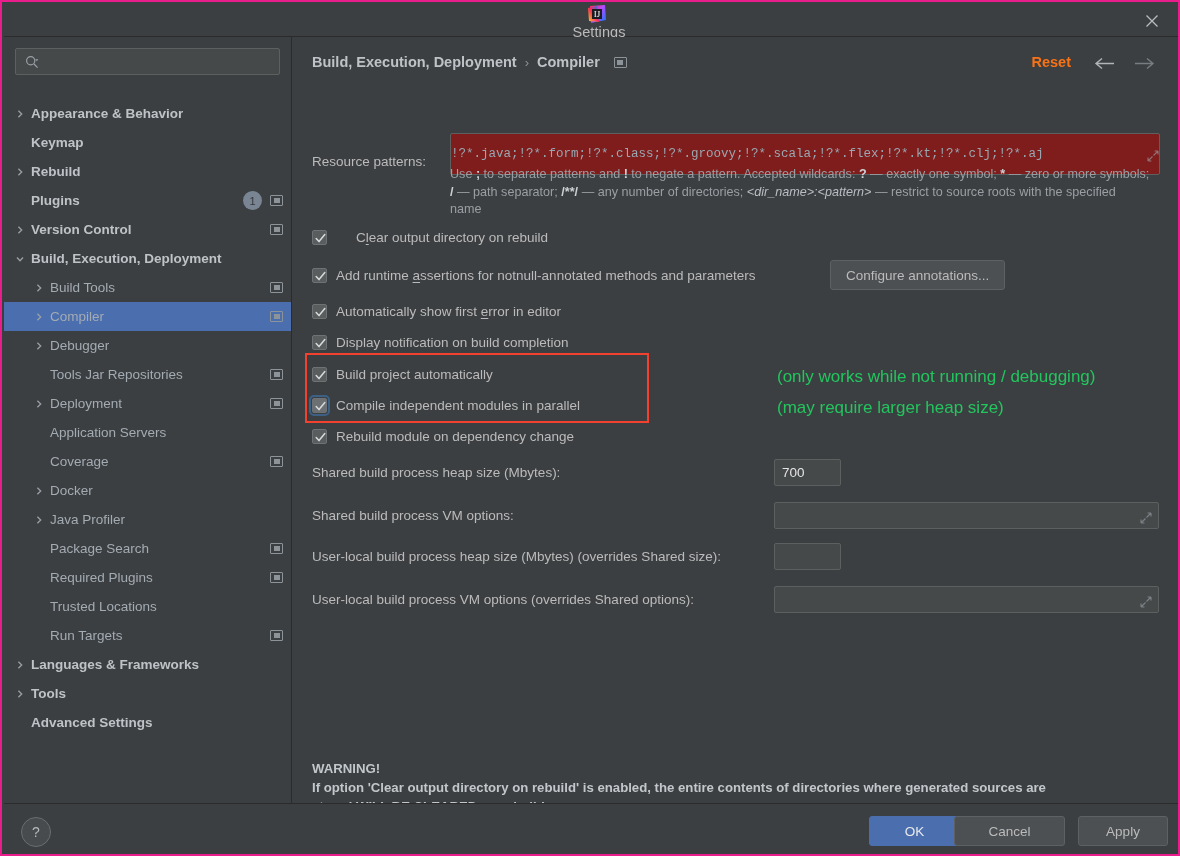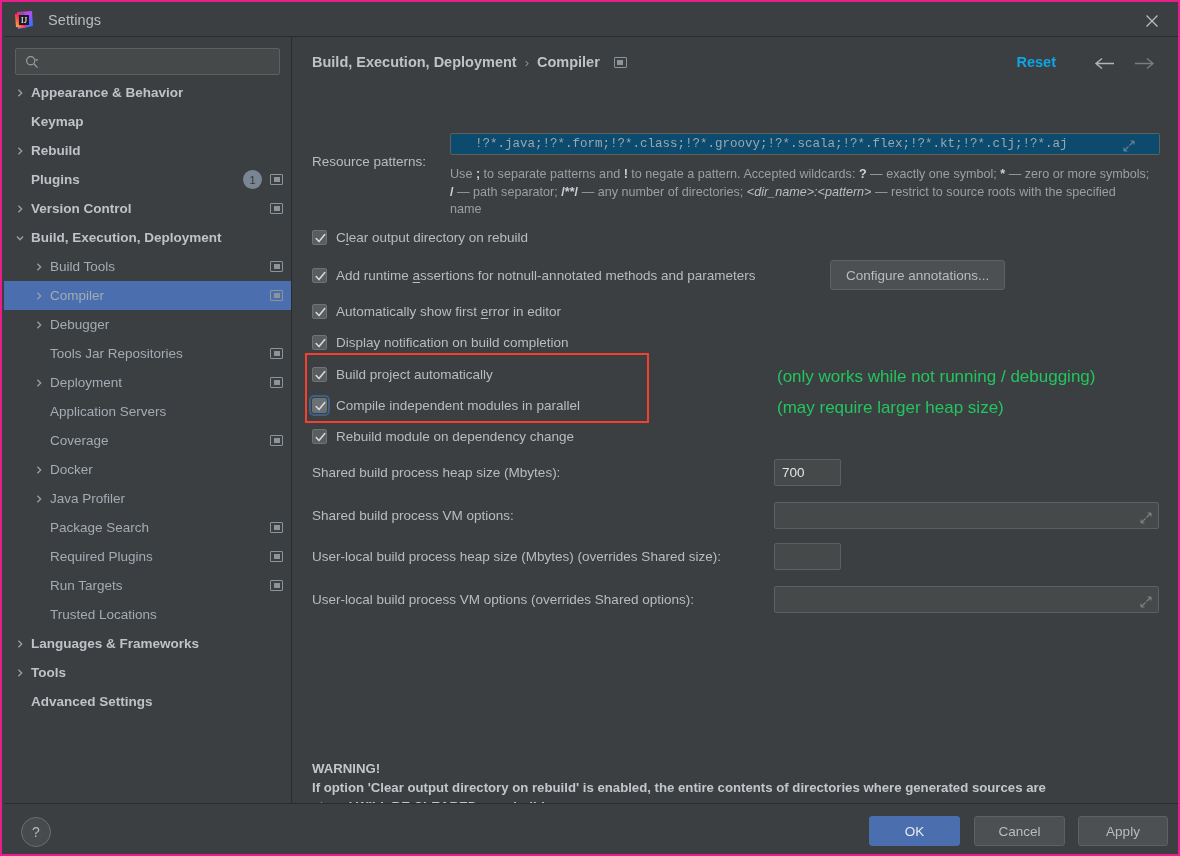--- a/index.html
+++ b/index.html
@@ -24,20 +24,21 @@
   
   .titlebar {
     position: absolute;
     left: 2px; top: 2px;
     width: 1176px; height: 33px;
     background: #3c3f41;
     display: flex;
     align-items: center;
     border-bottom: 1px solid #2b2b2b;
     box-sizing: border-box;
+    flex-direction: column;
   }
   .tb-logo {
     width: 20px; height: 20px;
     margin-left: 10px;
     flex: 0 0 auto;
     position: relative;
   }
   .tb-title {
     margin-left: 14px;
     color: #bbbbbb;
@@ -87,21 +88,21 @@
     outline: none;
     color: #bbbbbb;
     font-family: "Liberation Sans", sans-serif;
     font-size: 13px;
     flex: 1;
     margin-left: 6px;
     padding: 0;
   }
 
   .tree {
-    margin-top: 3px;
+    margin-top: 24px;
     font-size: 13.5px;
   }
   .tree-row {
     height: 29px;
     display: flex;
     align-items: center;
     position: relative;
     cursor: default;
     color: #a9b7c6;
     padding-right: 8px;
@@ -194,22 +195,22 @@
   }
   .crumb-icon::after {
     content: "";
     position: absolute;
     left: 2.5px; top: 2px;
     width: 6px; height: 5px;
     background: #8d9499;
   }
   .reset-link {
     position: absolute;
-    right: 124px; top: 17px;
-    color: #0ea5e9;
+    right: 109px; top: 17px;
+    color: #f97316;
     font-size: 14.5px;
     font-weight: bold;
     cursor: default;
   }
   .nav-arrow {
     position: absolute;
     top: 16px;
     width: 26px; height: 20px;
     display: flex; align-items: center; justify-content: center;
     cursor: default;
@@ -220,28 +221,28 @@
   
   .rp-label {
     position: absolute;
     left: 19px; top: 117px;
     color: #bbbbbb;
     font-size: 13.5px;
   }
   .rp-field {
     position: absolute;
     left: 157px; top: 96px;
-    width: 710px; height: 22px;
-    background: #0c4a6e;
+    width: 710px; height: 42px;
+    background: #7f1d1d;
     border: 1px solid #5e6060;
     border-radius: 2px;
     box-sizing: border-box;
     display: flex;
     align-items: center;
-    padding: 0 24px;
+    padding: 0 0;
   }
   .rp-text {
     color: #9aa7b0;
     font-family: "Liberation Mono", monospace;
     font-size: 12.5px;
     flex: 1;
     white-space: nowrap;
     overflow: hidden;
   }
   .expand-ico {
@@ -405,21 +406,21 @@
   }
   .fbtn-ok {
     right: 220px;
     width: 91px;
     background: #4b6eaf;
     border: 1px solid #4b6eaf;
     color: #e8eaec;
   }
   .fbtn-cancel {
     right: 115px;
-    width: 91px;
+    width: 111px;
     background: #4c5052;
     border: 1px solid #5e6163;
     color: #bbbbbb;
   }
   .fbtn-apply {
     right: 12px;
     width: 90px;
     background: #4c5052;
     border: 1px solid #5e6163;
     color: #bbbbbb;
@@ -578,25 +579,25 @@
         </div>
         <div class="tree-row lvl1 noarrow">
           <span class="tr-label">Package Search</span>
           <span class="proj-icon"></span>
         </div>
         <div class="tree-row lvl1 noarrow">
           <span class="tr-label">Required Plugins</span>
           <span class="proj-icon"></span>
         </div>
         <div class="tree-row lvl1 noarrow">
+          <span class="tr-label">Trusted Locations</span>
+        </div>
+        <div class="tree-row lvl1 noarrow">
           <span class="tr-label">Run Targets</span>
           <span class="proj-icon"></span>
-        </div>
-        <div class="tree-row lvl1 noarrow">
-          <span class="tr-label">Trusted Locations</span>
         </div>
         <div class="tree-row lvl0">
           <span class="tr-arrow">
             <svg width="10" height="10" viewBox="0 0 10 10">
               <path d="M3.4 1.8 L6.7 5 L3.4 8.2" stroke="#9aa0a6" stroke-width="1.3" fill="none"></path>
             </svg>
           </span>
           <span class="tr-label">Languages &amp; Frameworks</span>
         </div>
         <div class="tree-row lvl0">
@@ -643,21 +644,21 @@
           <path d="M6.5 5.5 L11 1 M11 1 L7.6 1 M11 1 L11 4.4" stroke="#9aa0a6" stroke-width="1.1" fill="none"></path>
           <path d="M5.5 6.5 L1 11 M1 11 L4.4 11 M1 11 L1 7.6" stroke="#9aa0a6" stroke-width="1.1" fill="none"></path>
         </svg>
       </span>
     </div>
     <div class="rp-hint">
       <span>Use </span><b>; </b><span>to separate patterns and </span><b>! </b><span>to negate a pattern. Accepted wildcards: </span><b>? </b><span>— exactly one symbol; </span><b>* </b><span>— zero or more symbols; </span><b>/ </b><span>— path separator; </span><b>/**/ </b><span>— any number of directories;  </span><i>&lt;dir_name&gt;:&lt;pattern&gt;</i><span> — restrict to source roots with the specified name</span>
     </div>
 
     <div id="cb-host">
-        <div class="cb-row" style="top: 193px;">
+        <div class="cb-row" style="top: 193px; gap: 20px;">
           <span class="cbox">
             <svg width="13" height="13" viewBox="0 0 13 13">
               <path d="M2.2 6.6 L5 9.6 L10.8 2.6" stroke="#d8dcdf" stroke-width="1.5" fill="none" stroke-linecap="round" stroke-linejoin="round"></path>
             </svg>
           </span>
           <span class="cb-label">C<u>l</u>ear output directory on rebuild</span>
         </div>
         <div class="cb-row" style="top: 231px;">
           <span class="cbox">
             <svg width="13" height="13" viewBox="0 0 13 13">

